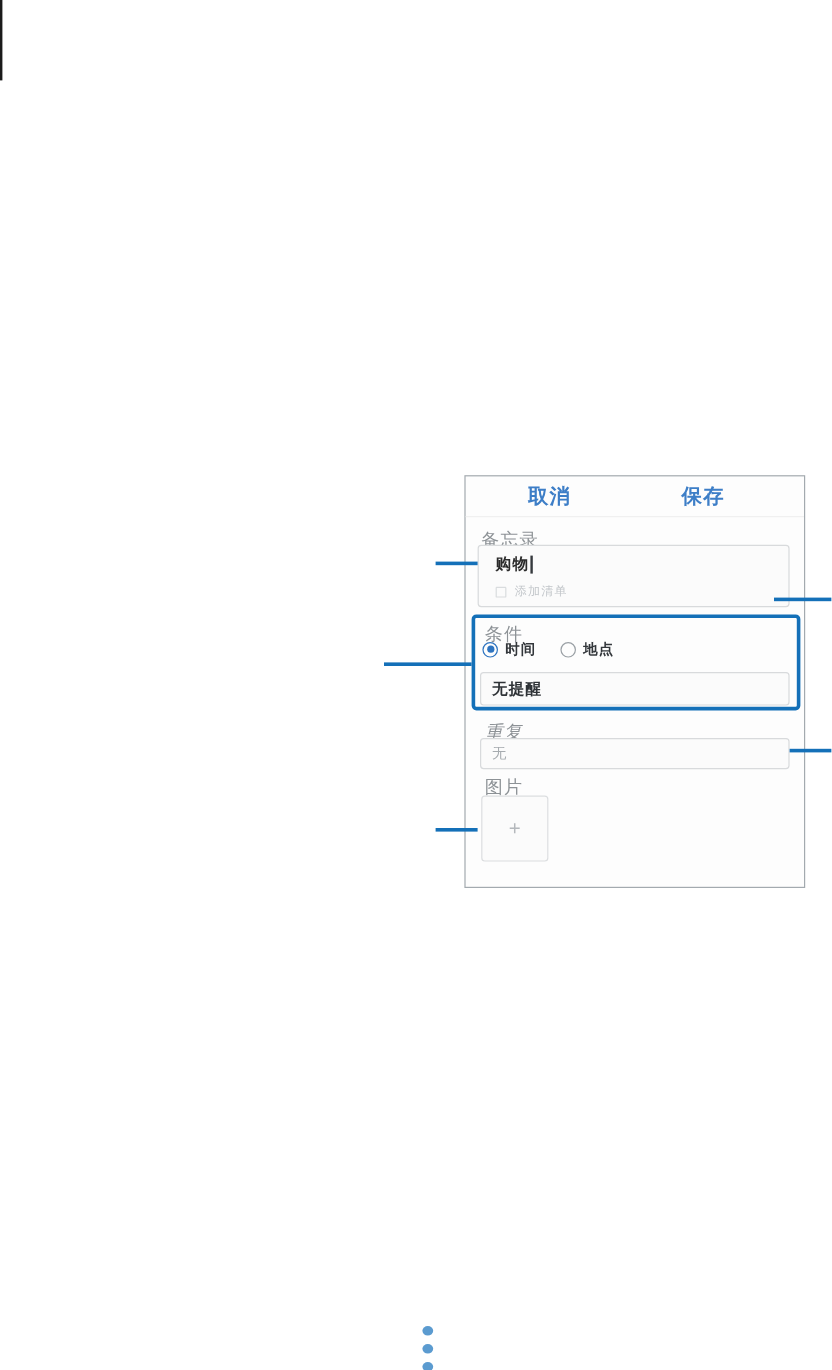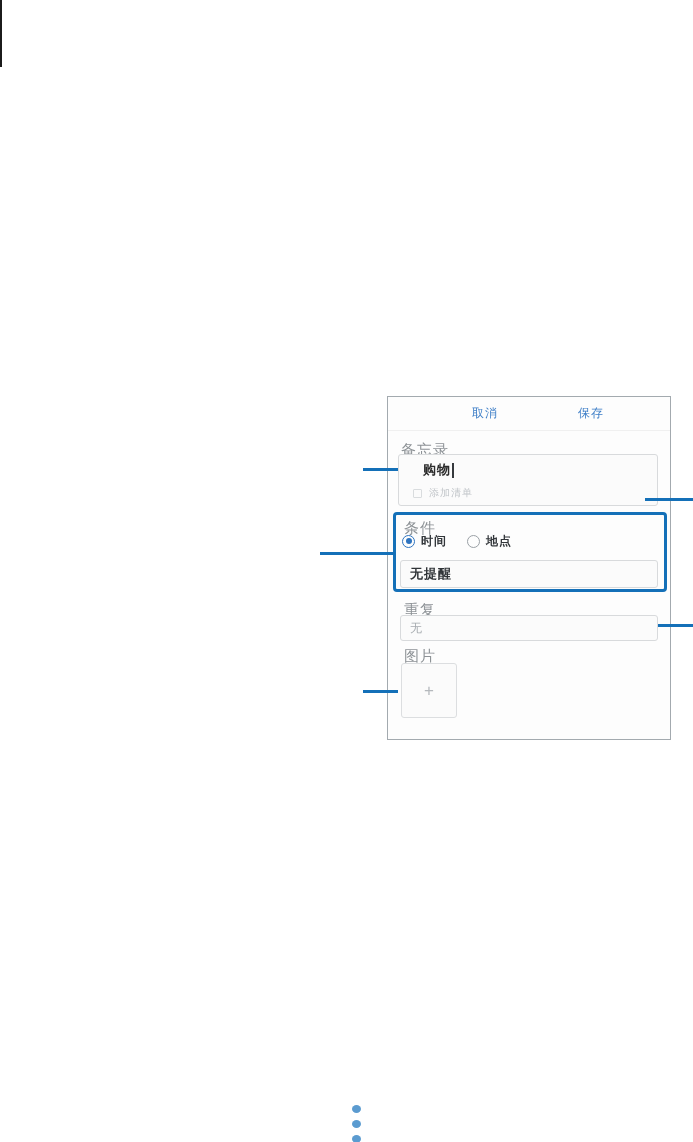--- a/index.html
+++ b/index.html
@@ -15,29 +15,29 @@
   .phone{
     position:absolute;left:387px;top:396px;width:284px;height:344px;
     background:#fdfdfd;border:1px solid #a3aaaf;box-sizing:border-box;
   }
   .topbar{
     position:absolute;left:0;top:0;width:100%;height:34px;
     display:flex;align-items:center;justify-content:space-between;
     padding:0 66px 0 52px;box-sizing:border-box;
     border-bottom:1px solid #f0f0f0;
   }
-  .link-btn{font-size:12px;font-weight:normal;color:#3d7ec7;letter-spacing:1px;cursor:pointer;margin-left:32px;}
+  .link-btn{font-size:17px;font-weight:bold;color:#3d7ec7;letter-spacing:1px;cursor:pointer;}
 
   .field-label{position:absolute;font-size:15px;color:#8d9296;letter-spacing:1px;}
 
   .memo-box{
     position:absolute;left:10px;top:57px;width:260px;height:52px;box-sizing:border-box;
     background:#fbfbfb;border:1px solid #d8dadc;border-radius:3px;
   }
-  .memo-row1{position:absolute;left:14px;top:6px;height:18px;display:flex;align-items:center;margin-left:10px;}
+  .memo-row1{position:absolute;left:14px;top:6px;height:18px;display:flex;align-items:center;}
   .memo-value{font-size:13px;color:#2b2b2b;font-weight:bold;letter-spacing:1px;}
   .text-cursor{display:inline-block;width:2px;height:15px;background:#35393d;margin-left:1px;}
   .memo-row2{position:absolute;left:14px;top:30px;height:16px;display:flex;align-items:center;gap:7px;}
   .chk-icon{width:9px;height:9px;border:1px solid #d9dcde;border-radius:1px;box-sizing:border-box;}
   .add-list{font-size:10px;color:#c2c6ca;letter-spacing:1px;}
 
   
   .anno-box{
     position:absolute;left:5px;top:115px;width:274px;height:80px;box-sizing:border-box;
     border:3px solid #1470b8;border-radius:4px;pointer-events:none;
@@ -115,21 +115,21 @@
     <span class="radio-label">时间</span>
     <span class="radio-gap"></span>
     <span class="radio unsel"></span>
     <span class="radio-label">地点</span>
   </div>
 
   <div class="input-box noremind-box">
     <span class="noremind-text">无提醒</span>
   </div>
 
-  <span class="field-label repeat-label-pos" style="position:absolute;">重复</span>
+  <span class="field-label repeat-label-pos" style="position:absolute;font-style:italic;">重复</span>
 
   <div class="input-box repeat-box">
     <span class="repeat-text">无</span>
   </div>
 
   <span class="field-label image-label-pos" style="position:absolute;text-align:right;">图片</span>
 
   <div class="pic-box">
     <span class="plus-glyph">+</span>
   </div>

